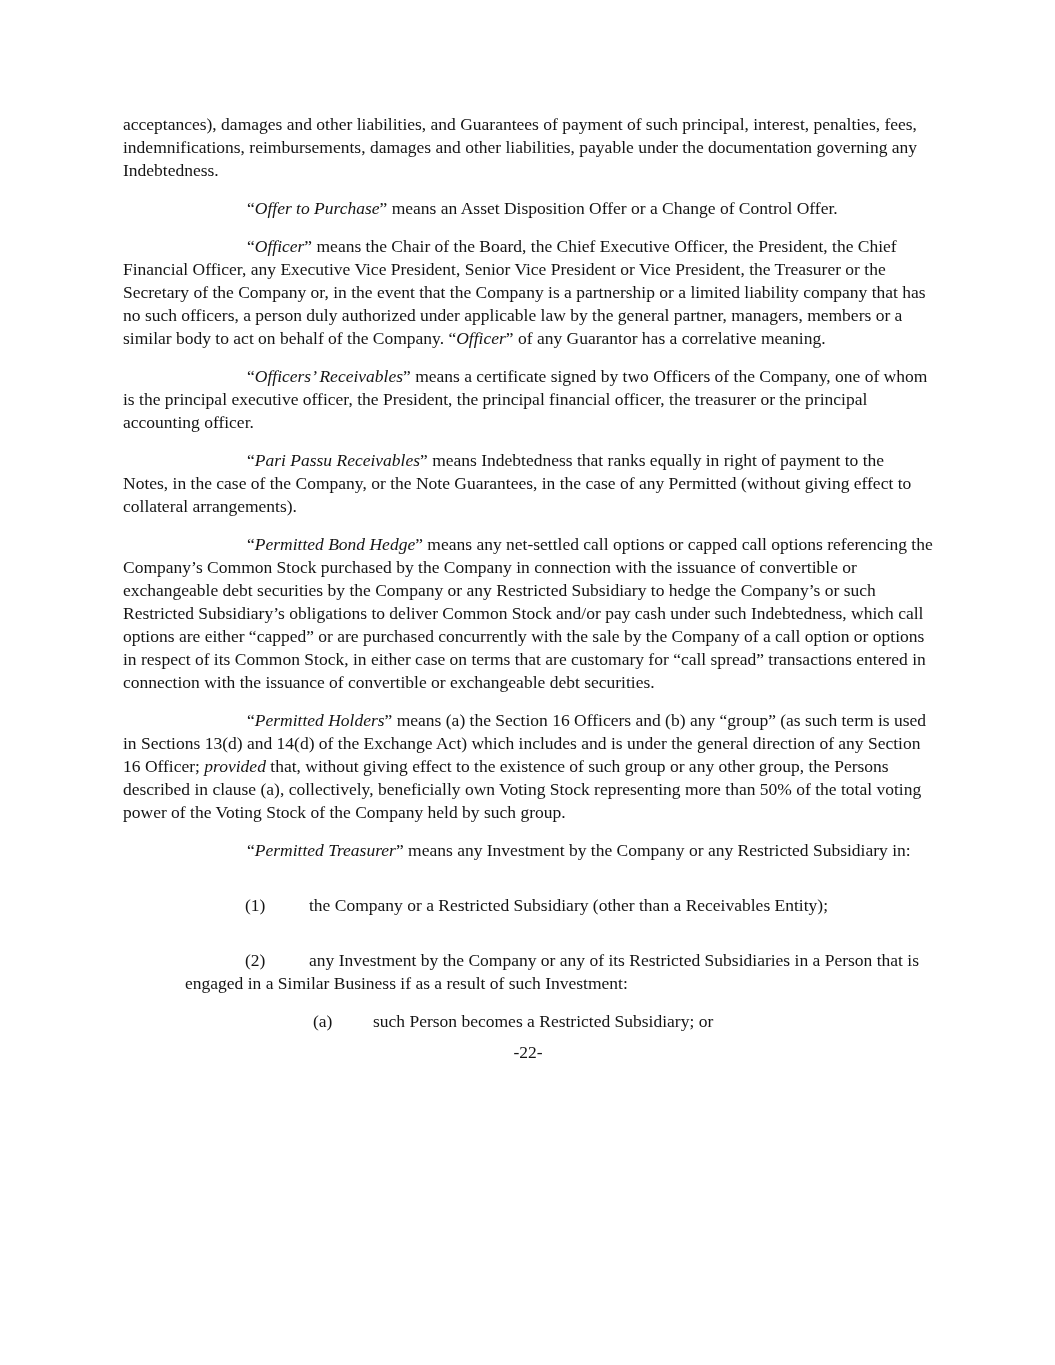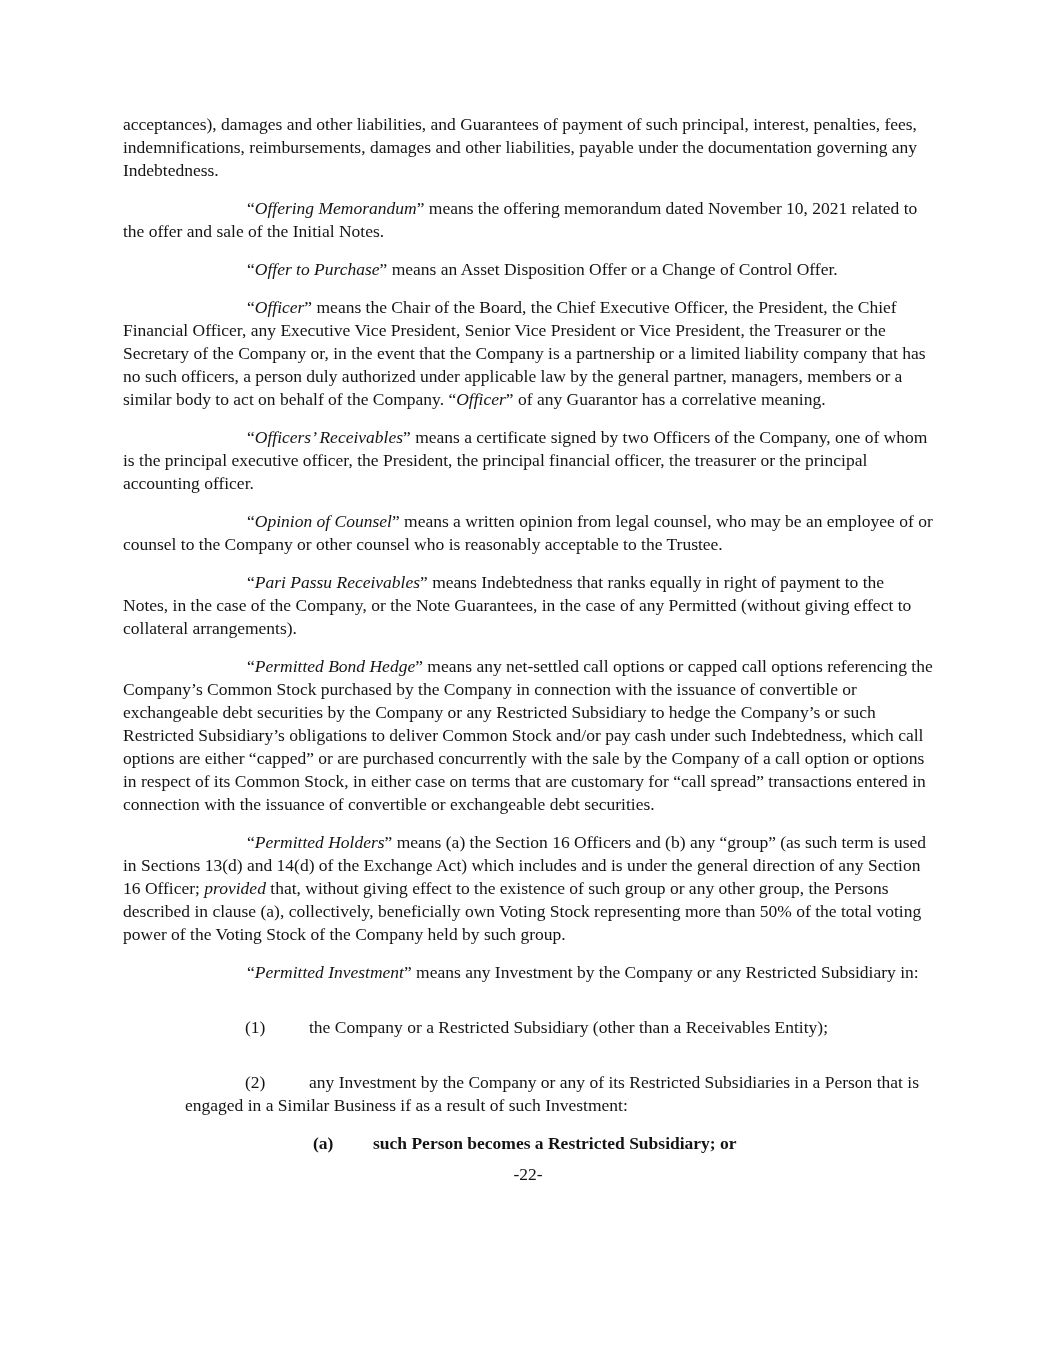--- a/index.html
+++ b/index.html
@@ -31,46 +31,44 @@
     padding: 0;
   }
   
   p.flow { text-indent: 0; }
   
   p.def { text-indent: 124px; }
   
   p.li1 { padding-left: 62px; margin-top: 32px; }
   p.li1 .num { display: inline-block; margin-left: 60px; width: 64px; }
   
-  p.li2 { padding-left: 124px; font-weight: bold; }
+  p.li2 { padding-left: 124px; }
   p.li2 .num { display: inline-block; margin-left: 66px; width: 60px; }
   .paragraphs p:last-child { margin-bottom: 0; }
   .it { font-style: italic; }
   .footer {
     text-align: center;
     margin-top: 8px;
     font-size: 17.5px;
     line-height: 23px;
   }
 </style>
 </head>
 <body>
 
 <div class="page">
   <div class="content">
     <div class="paragraphs">
         <p class="flow"><span>acceptances), damages and other liabilities, and Guarantees of payment of such principal, interest, penalties, fees, indemnifications, reimbursements, damages and other liabilities, payable under the documentation governing any Indebtedness.</span></p>
-        <p class="def"><span>“</span><span class="it">Offering Memorandum</span><span>” means the offering memorandum dated November 10, 2021 related to the offer and sale of the Initial Notes.</span></p>
         <p class="def"><span>“</span><span class="it">Offer to Purchase</span><span>” means an Asset Disposition Offer or a Change of Control Offer.</span></p>
         <p class="def"><span>“</span><span class="it">Officer</span><span>” means the Chair of the Board, the Chief Executive Officer, the President, the Chief Financial Officer, any Executive Vice President, Senior Vice President or Vice President, the Treasurer or the Secretary of the Company or, in the event that the Company is a partnership or a limited liability company that has no such officers, a person duly authorized under applicable law by the general partner, managers, members or a similar body to act on behalf of the Company. “</span><span class="it">Officer</span><span>” of any Guarantor has a correlative meaning.</span></p>
         <p class="def"><span>“</span><span class="it">Officers’ Receivables</span><span>” means a certificate signed by two Officers of the Company, one of whom is the principal executive officer, the President, the principal financial officer, the treasurer or the principal accounting officer.</span></p>
-        <p class="def"><span>“</span><span class="it">Opinion of Counsel</span><span>” means a written opinion from legal counsel, who may be an employee of or counsel to the Company or other counsel who is reasonably acceptable to the Trustee.</span></p>
         <p class="def"><span>“</span><span class="it">Pari Passu Receivables</span><span>” means Indebtedness that ranks equally in right of payment to the Notes, in the case of the Company, or the Note Guarantees, in the case of any Permitted (without giving effect to collateral arrangements).</span></p>
         <p class="def"><span>“</span><span class="it">Permitted Bond Hedge</span><span>” means any net-settled call options or capped call options referencing the Company’s Common Stock purchased by the Company in connection with the issuance of convertible or exchangeable debt securities by the Company or any Restricted Subsidiary to hedge the Company’s or such Restricted Subsidiary’s obligations to deliver Common Stock and/or pay cash under such Indebtedness, which call options are either “capped” or are purchased concurrently with the sale by the Company of a call option or options in respect of its Common Stock, in either case on terms that are customary for “call spread” transactions entered in connection with the issuance of convertible or exchangeable debt securities.</span></p>
         <p class="def"><span>“</span><span class="it">Permitted Holders</span><span>” means (a) the Section 16 Officers and (b) any “group” (as such term is used in Sections 13(d) and 14(d) of the Exchange Act) which includes and is under the general direction of any Section 16 Officer; </span><span class="it">provided</span><span> that, without giving effect to the existence of such group or any other group, the Persons described in clause (a), collectively, beneficially own Voting Stock representing more than 50% of the total voting power of the Voting Stock of the Company held by such group.</span></p>
-        <p class="def"><span>“</span><span class="it">Permitted Investment</span><span>” means any Investment by the Company or any Restricted Subsidiary in:</span></p>
+        <p class="def"><span>“</span><span class="it">Permitted Treasurer</span><span>” means any Investment by the Company or any Restricted Subsidiary in:</span></p>
         <p class="li1"><span class="num">(1)</span><span>the Company or a Restricted Subsidiary (other than a Receivables Entity);</span></p>
         <p class="li1"><span class="num">(2)</span><span>any Investment by the Company or any of its Restricted Subsidiaries in a Person that is engaged in a Similar Business if as a result of such Investment:</span></p>
         <p class="li2"><span class="num">(a)</span><span>such Person becomes a Restricted Subsidiary; or</span></p>
       </div>
     <div class="footer">-22-</div>
   </div>
 </div>
 
 </body></html>

